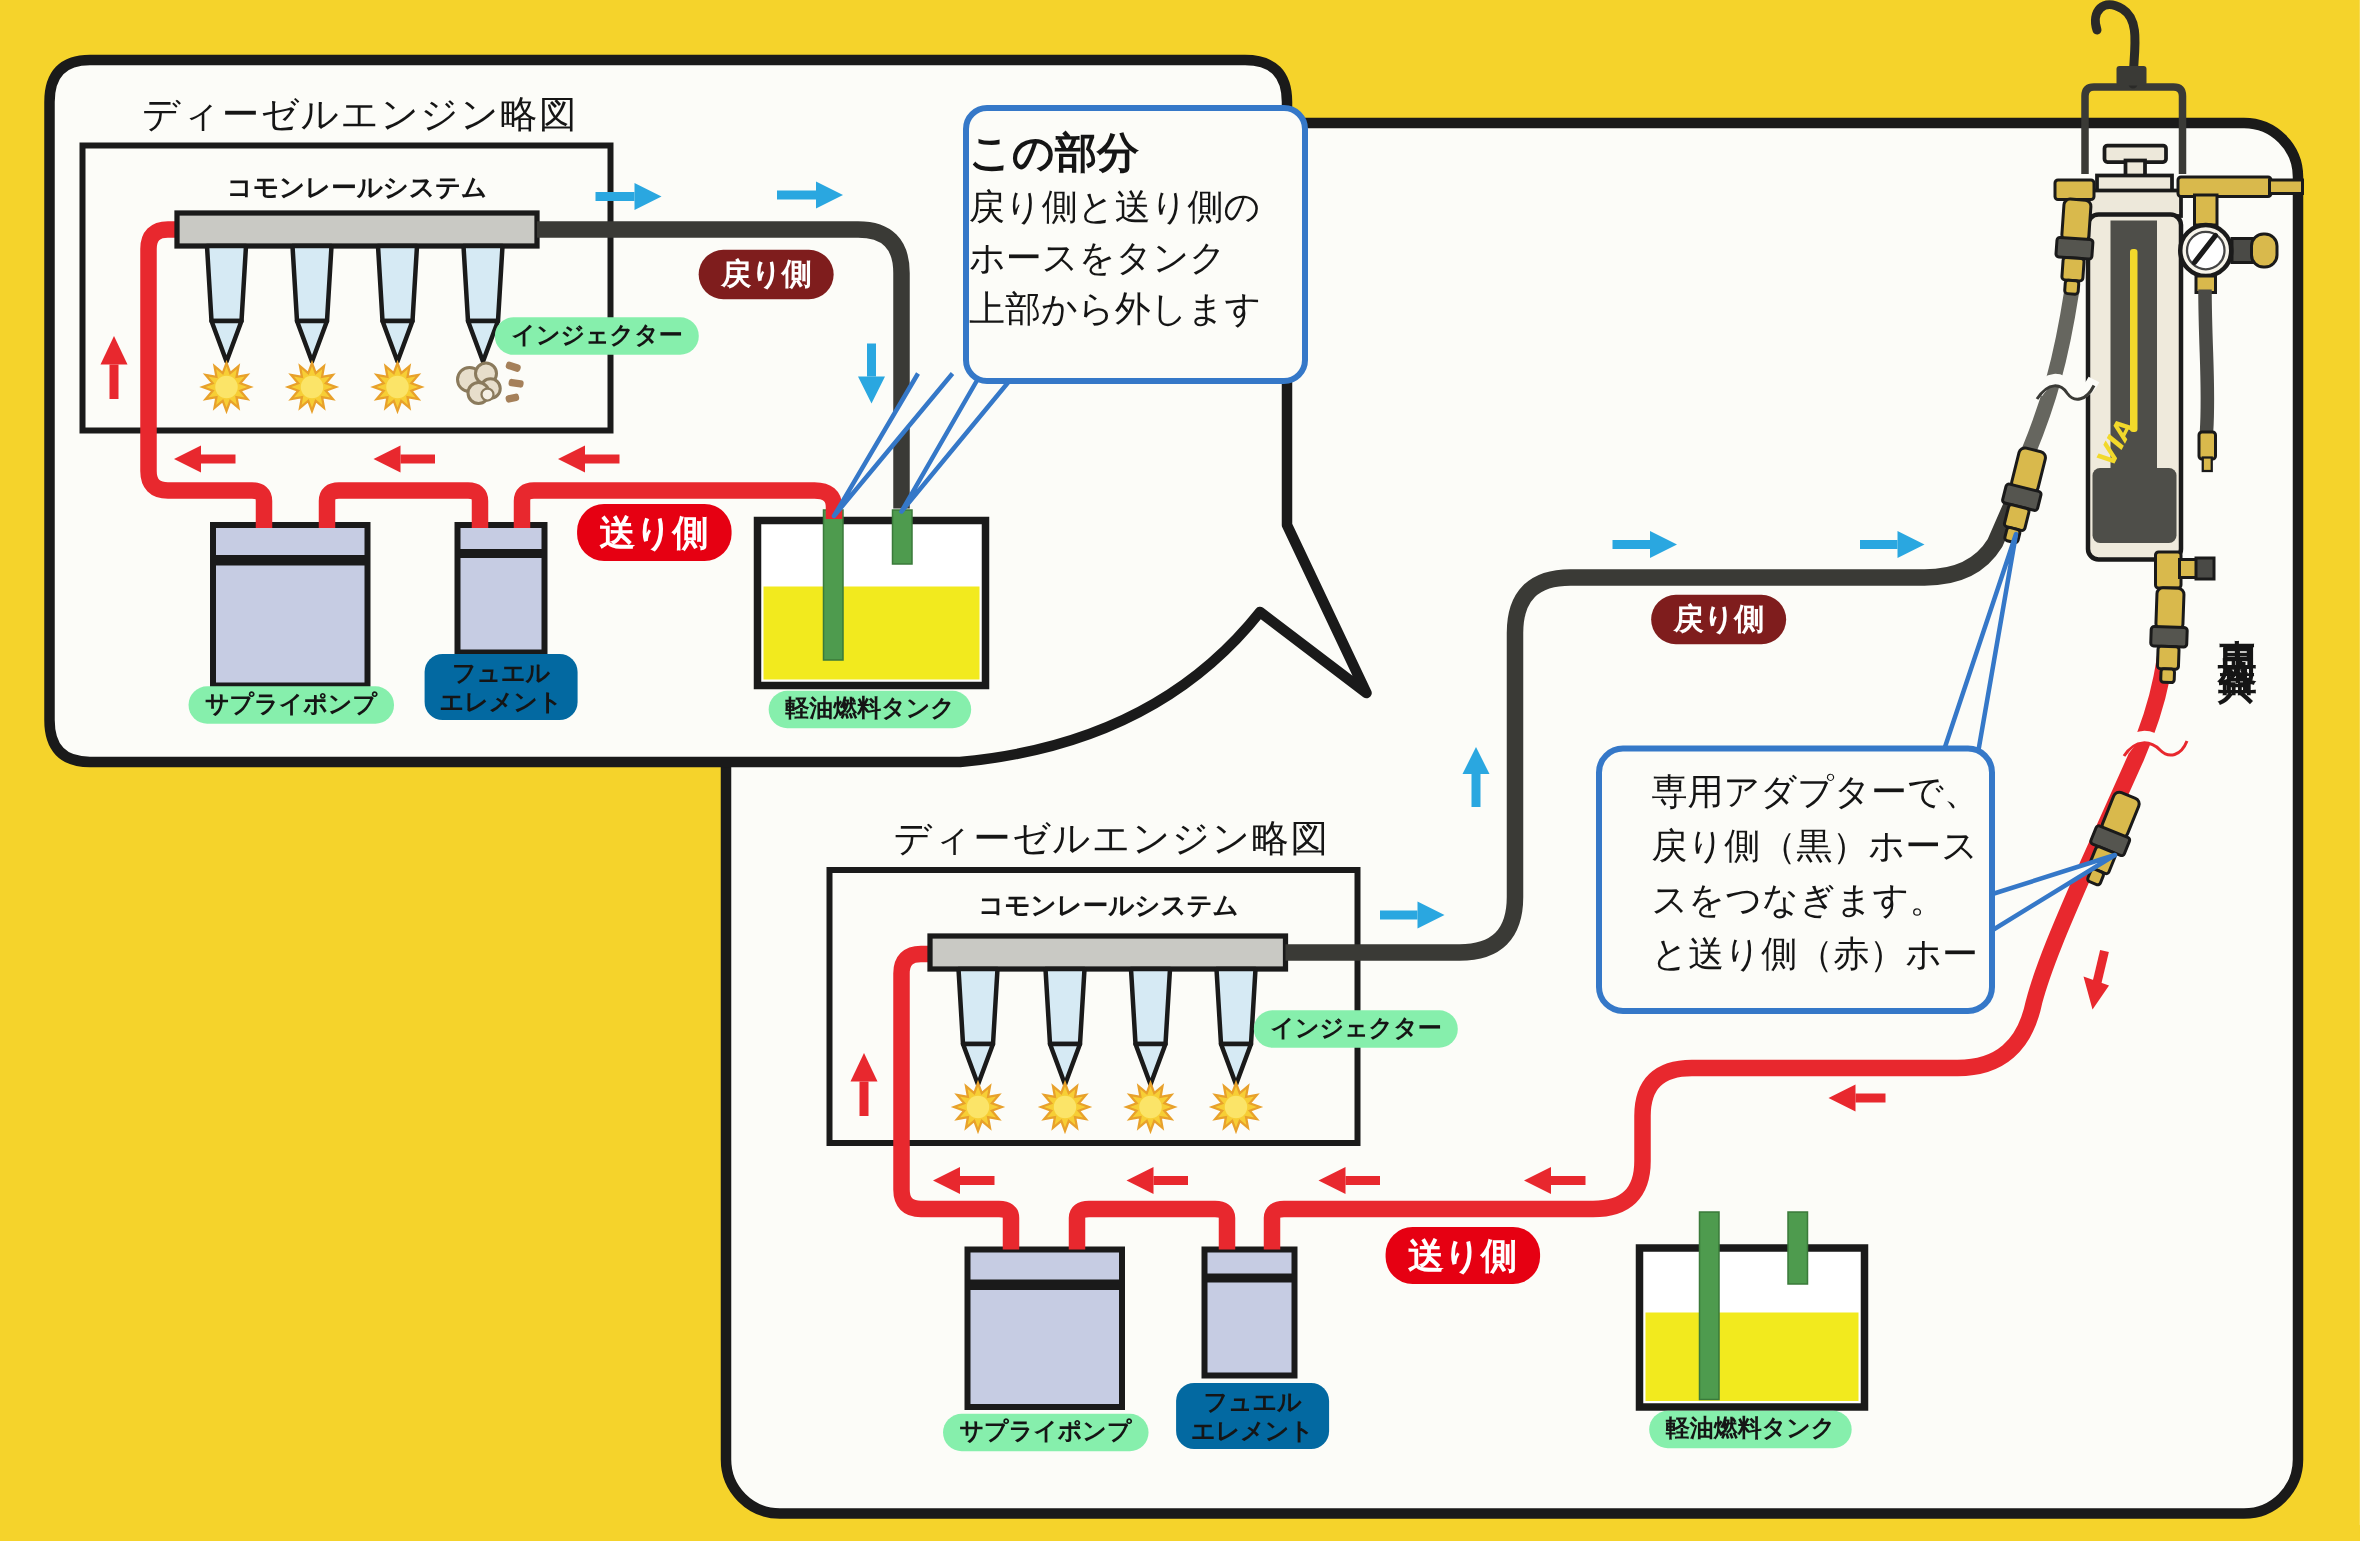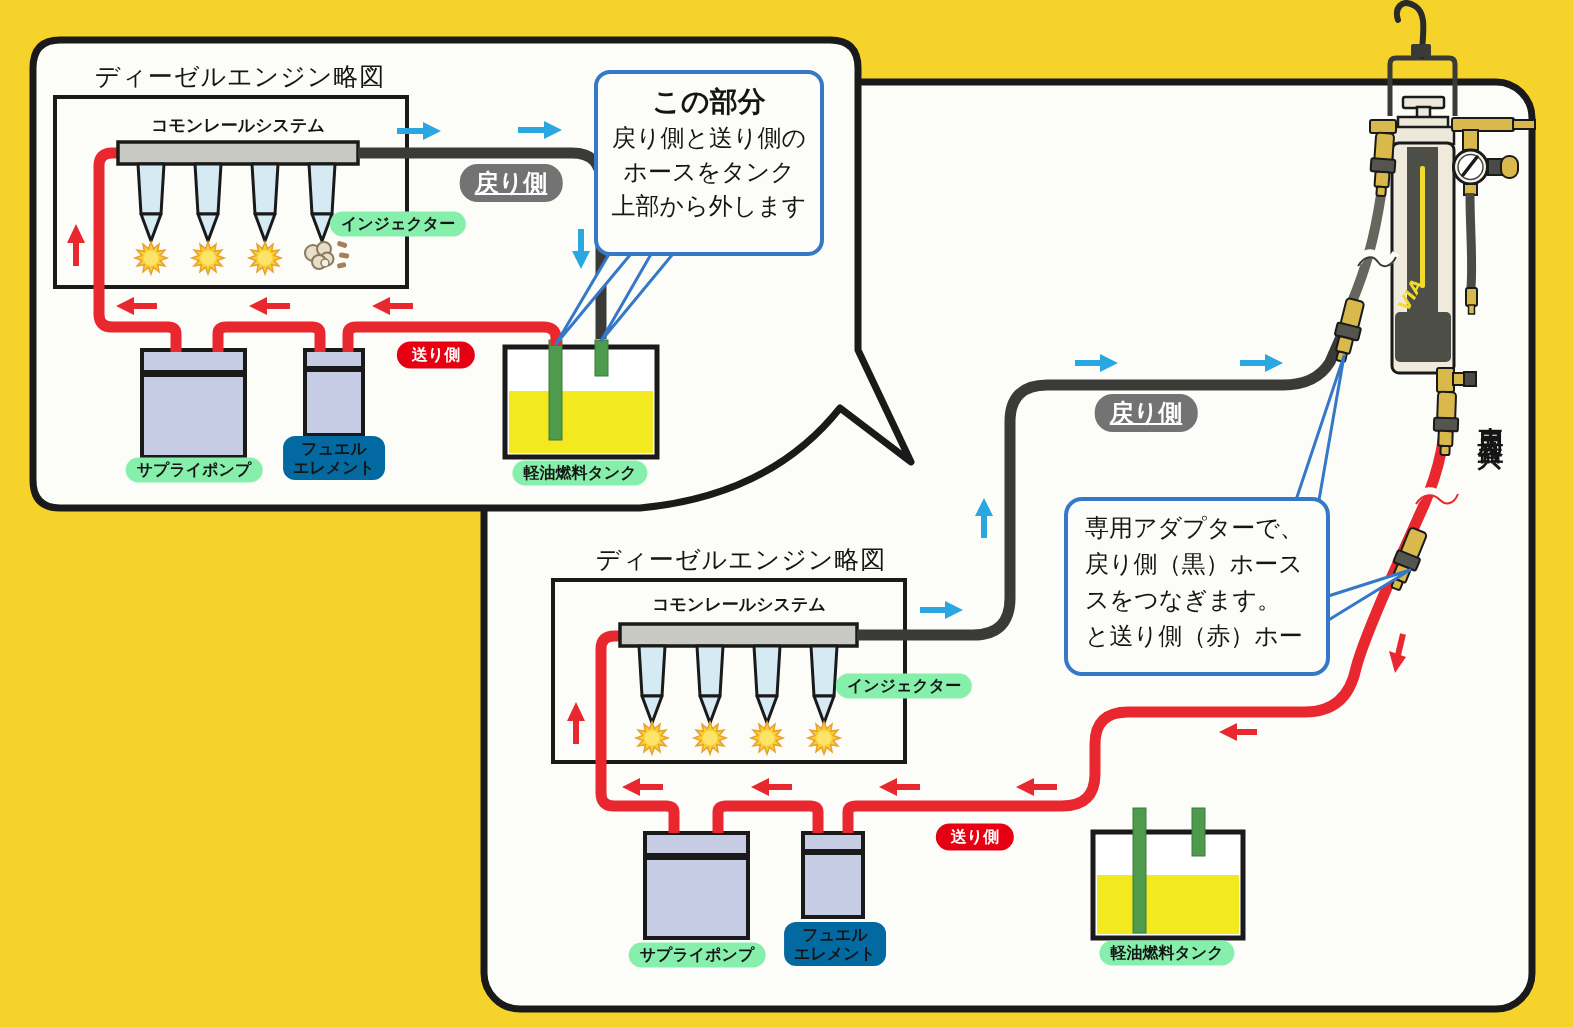--- a/index.html
+++ b/index.html
@@ -5,30 +5,30 @@
   html,body{margin:0;padding:0;}
   #stage{position:relative;width:1573px;height:1027px;background:#F5D32B;overflow:hidden;
          font-family:"DejaVu Sans",sans-serif;}
   #art{position:absolute;left:0;top:0;}
   .lbl{position:absolute;transform:translate(-50%,-50%);white-space:nowrap;color:#151515;}
   .title{font-size:25px;font-weight:normal;letter-spacing:1px;}
   .plain{font-size:17px;font-weight:600;}
   .tan{background:#86efac;border-radius:14px;padding:2px 11px;font-size:16px;font-weight:600;}
   .tan2{background:#0369a1;border-radius:12px;padding:3px 10px;font-size:16px;font-weight:600;
         text-align:center;line-height:19px;}
-  .pill-blue{background:#737373;color:#fff;font-weight:bold;font-size:24px;
-             padding:3px 15px;border-radius:18px;text-decoration:underline;}
-  .pill-red{background:#E60012;color:#fff;font-weight:bold;font-size:16px;
+  .pill-blue{background:#7f1d1d;color:#fff;font-weight:bold;font-size:20px;
+             padding:3px 15px;border-radius:18px;}
+  .pill-red{background:#E60012;color:#fff;font-weight:bold;font-size:24px;
             padding:3px 15px;border-radius:18px;}
   .callout{position:absolute;background:#FCFCF8;border:4px solid #3578C8;color:#151515;}
-  #callout-top{left:594px;top:70px;width:222px;height:178px;border-radius:16px;text-align:center;}
+  #callout-top{left:642px;top:70px;width:222px;height:178px;border-radius:16px;text-align:left;}
   #callout-top .co-title{font-size:28px;font-weight:bold;margin-top:9px;}
   #callout-top .co-line{font-size:24px;line-height:34px;font-weight:500;}
   #callout-right{left:1064px;top:497px;width:258px;height:162px;border-radius:18px;padding-top:9px;}
-  #callout-right .co2-line{font-size:24px;line-height:36px;padding-left:17px;font-weight:500;}
+  #callout-right .co2-line{font-size:24px;line-height:36px;padding-left:33px;font-weight:500;}
   #tool-label{position:absolute;left:1474px;top:405px;writing-mode:vertical-rl;
               font-size:26px;font-weight:bold;letter-spacing:6px;color:#151515;}
 </style>
 </head>
 <body>
 
 <div id="stage">
 
 <svg id="art" width="1573" height="1027" viewBox="0 0 1573 1027">
   <defs>

